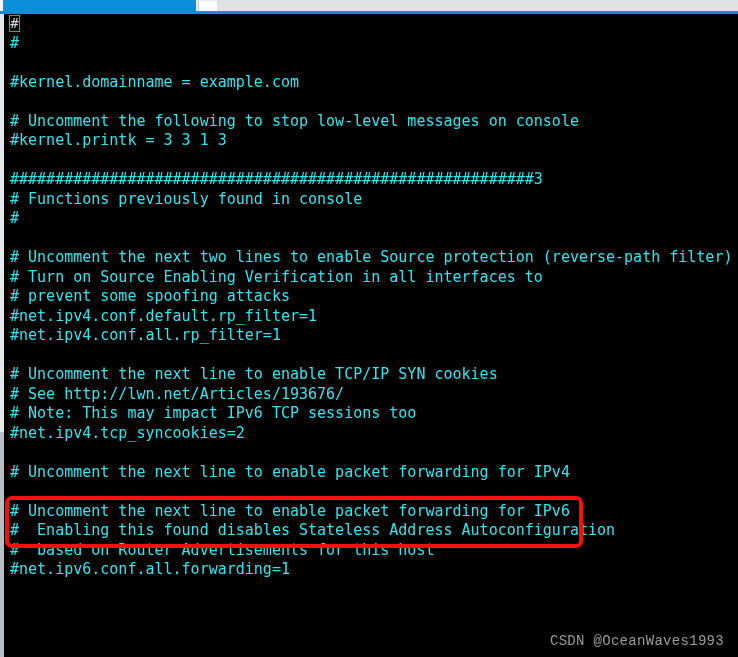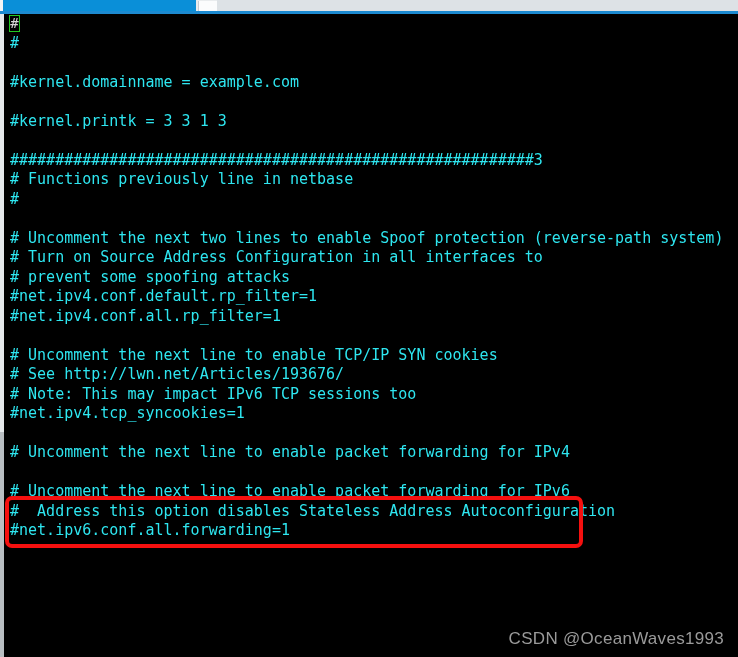--- a/index.html
+++ b/index.html
@@ -118,22 +118,22 @@
     border-radius: 7px;
     box-sizing: border-box;
     pointer-events: none;
   }
 
   
   #watermark {
     position: absolute;
     right: 14px;
     bottom: 8px;
-    font-family: Liberation Sans, sans-serif;
-    font-size: 17px;
+    font-family: Liberation Mono, monospace;
+    font-size: 14px;
     color: #9a9a9a;
     letter-spacing: 0.3px;
     white-space: pre;
     text-align: center;
   }
 </style>
 </head>
 <body>
 
 <div id="screen">
@@ -150,41 +150,43 @@
     <div class="thumb"></div>
   </div>
 
   <div id="term">
 
     <div class="line"><span class="cursor-cell">#</span></div>
     <div class="line">#</div>
     <div class="line blank">&nbsp;</div>
     <div class="line">#kernel.domainname = example.com</div>
     <div class="line blank">&nbsp;</div>
+    <div class="line"># Uncomment the following to stop low-level messages on console</div>
     <div class="line">#kernel.printk = 3 3 1 3</div>
     <div class="line blank">&nbsp;</div>
     <div class="line">##########################################################3</div>
-    <div class="line"># Functions previously line in netbase</div>
+    <div class="line"># Functions previously found in console</div>
     <div class="line">#</div>
     <div class="line blank">&nbsp;</div>
-    <div class="line"># Uncomment the next two lines to enable Spoof protection (reverse-path system)</div>
-    <div class="line"># Turn on Source Address Configuration in all interfaces to</div>
+    <div class="line"># Uncomment the next two lines to enable Source protection (reverse-path filter)</div>
+    <div class="line"># Turn on Source Enabling Verification in all interfaces to</div>
     <div class="line"># prevent some spoofing attacks</div>
     <div class="line">#net.ipv4.conf.default.rp_filter=1</div>
     <div class="line">#net.ipv4.conf.all.rp_filter=1</div>
     <div class="line blank">&nbsp;</div>
     <div class="line"># Uncomment the next line to enable TCP/IP SYN cookies</div>
     <div class="line"># See http://lwn.net/Articles/193676/</div>
     <div class="line"># Note: This may impact IPv6 TCP sessions too</div>
-    <div class="line">#net.ipv4.tcp_syncookies=1</div>
+    <div class="line">#net.ipv4.tcp_syncookies=2</div>
     <div class="line blank">&nbsp;</div>
     <div class="line"># Uncomment the next line to enable packet forwarding for IPv4</div>
     <div class="line blank">&nbsp;</div>
     <div class="line"># Uncomment the next line to enable packet forwarding for IPv6</div>
-    <div class="line">#  Address this option disables Stateless Address Autoconfiguration</div>
+    <div class="line">#  Enabling this found disables Stateless Address Autoconfiguration</div>
+    <div class="line">#  based on Router Advertisements for this host</div>
     <div class="line">#net.ipv6.conf.all.forwarding=1</div>
 
   </div>
 
   <div id="redbox"></div>
 
   <div id="watermark">CSDN @OceanWaves1993</div>
 
 </div>
 

